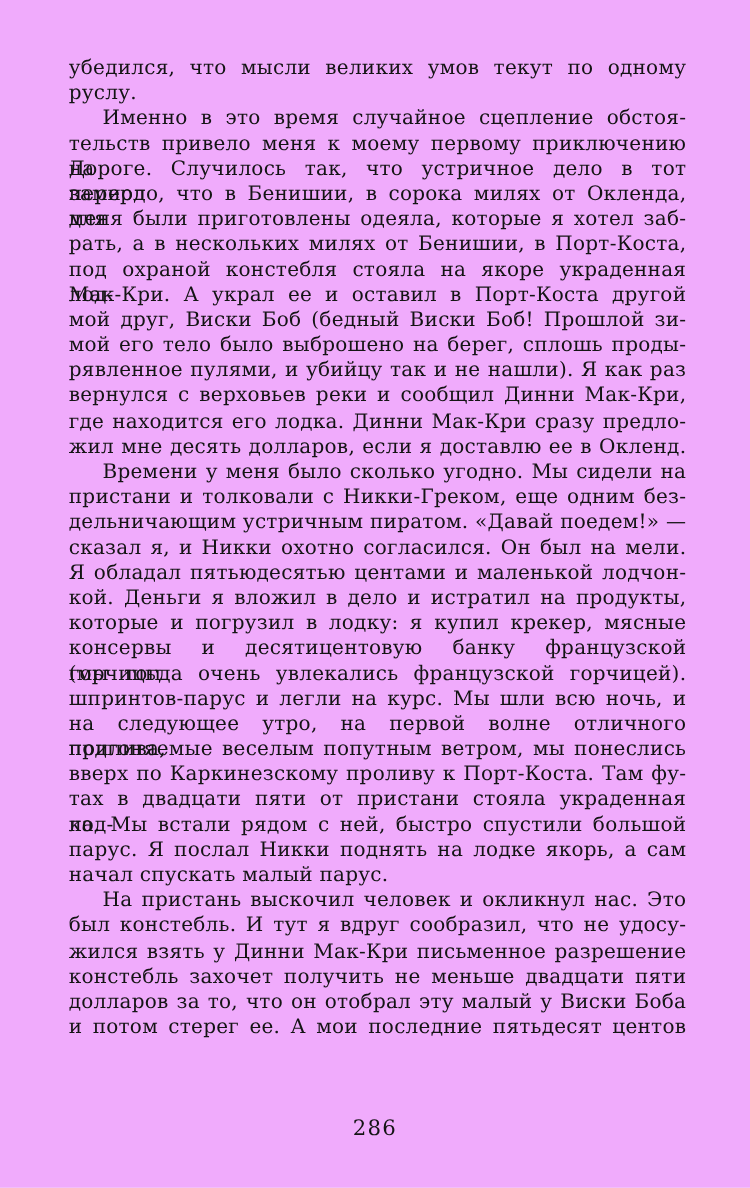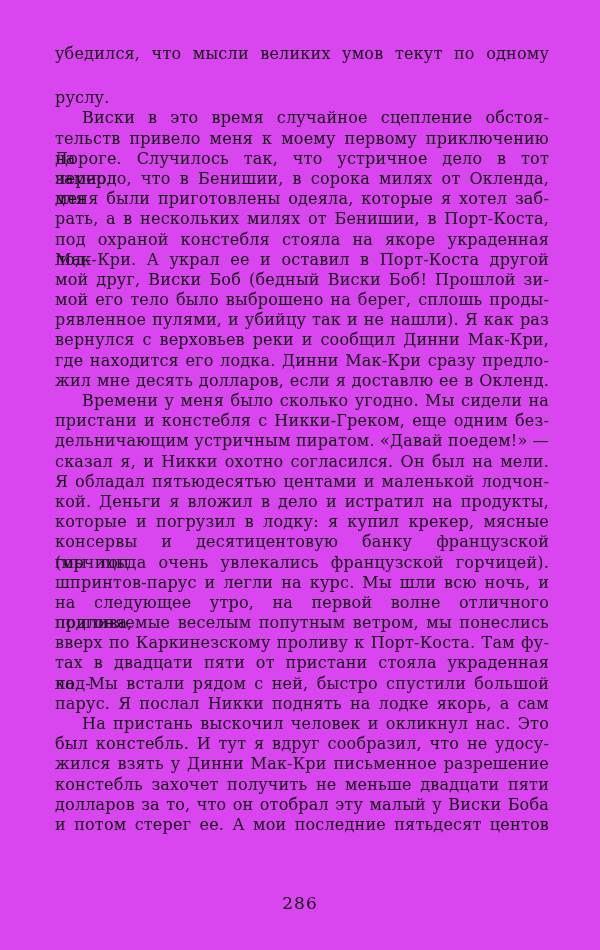--- a/index.html
+++ b/index.html
@@ -12,21 +12,21 @@
     background: #faf9f6;
     overflow: hidden;
     position: relative;
     font-family: "DejaVu Serif", "Liberation Serif", serif;
   }
   .scan-page {
     position: absolute;
     left: 0; top: 0;
     width: 600px;
     height: 950px;
-    background: #d946ef;
+    background: #f0abfc;
   }
   .text-block {
     position: absolute;
     left: 55px;
     top: 44px;
     width: 494px;
     color: #141414;
     font-size: 16px;
     letter-spacing: 0.2px;
   }
@@ -36,70 +36,70 @@
     text-align: justify;
     text-align-last: justify;
     white-space: normal;
     overflow: visible;
   }
   .line.indent {
     text-indent: 27px;
   }
   .line.flush {
     text-align-last: left;
-    margin-top: 24px;
   }
   .page-number {
     position: absolute;
     left: 0;
     top: 893px;
     width: 600px;
     text-align: center;
     color: #141414;
     font-size: 17px;
     letter-spacing: 1px;
   }
 </style>
 </head>
 <body>
 
 <div class="scan-page">
   <div class="text-block">
       <div class="line">убедился, что мысли великих умов текут по одному</div>
       <div class="line flush">руслу.</div>
-      <div class="line indent">Виски в это время случайное сцепление обстоя-</div>
+      <div class="line indent">Именно в это время случайное сцепление обстоя-</div>
       <div class="line">тельств привело меня к моему первому приключению на</div>
       <div class="line">Дороге. Случилось так, что устричное дело в тот период</div>
       <div class="line">замерло, что в Бенишии, в сорока милях от Окленда, для</div>
       <div class="line">меня были приготовлены одеяла, которые я хотел заб-</div>
       <div class="line">рать, а в нескольких милях от Бенишии, в Порт-Коста,</div>
       <div class="line">под охраной констебля стояла на якоре украденная лод-</div>
       <div class="line">Мак-Кри. А украл ее и оставил в Порт-Коста другой</div>
       <div class="line">мой друг, Виски Боб (бедный Виски Боб! Прошлой зи-</div>
       <div class="line">мой его тело было выброшено на берег, сплошь проды-</div>
       <div class="line">рявленное пулями, и убийцу так и не нашли). Я как раз</div>
       <div class="line">вернулся с верховьев реки и сообщил Динни Мак-Кри,</div>
       <div class="line">где находится его лодка. Динни Мак-Кри сразу предло-</div>
       <div class="line">жил мне десять долларов, если я доставлю ее в Окленд.</div>
       <div class="line indent">Времени у меня было сколько угодно. Мы сидели на</div>
-      <div class="line">пристани и констебля с Никки-Греком, еще одним без-</div>
+      <div class="line">пристани и толковали с Никки-Греком, еще одним без-</div>
       <div class="line">дельничающим устричным пиратом. «Давай поедем!» —</div>
       <div class="line">сказал я, и Никки охотно согласился. Он был на мели.</div>
       <div class="line">Я обладал пятьюдесятью центами и маленькой лодчон-</div>
       <div class="line">кой. Деньги я вложил в дело и истратил на продукты,</div>
       <div class="line">которые и погрузил в лодку: я купил крекер, мясные</div>
       <div class="line">консервы и десятицентовую банку французской горчицы</div>
       <div class="line">(мы тогда очень увлекались французской горчицей).</div>
       <div class="line">шпринтов-парус и легли на курс. Мы шли всю ночь, и</div>
       <div class="line">на следующее утро, на первой волне отличного прилива,</div>
       <div class="line">подгоняемые веселым попутным ветром, мы понеслись</div>
       <div class="line">вверх по Каркинезскому проливу к Порт-Коста. Там фу-</div>
       <div class="line">тах в двадцати пяти от пристани стояла украденная лод-</div>
       <div class="line">ка. Мы встали рядом с ней, быстро спустили большой</div>
       <div class="line">парус. Я послал Никки поднять на лодке якорь, а сам</div>
+      <div class="line flush">начал спускать малый парус.</div>
       <div class="line indent">На пристань выскочил человек и окликнул нас. Это</div>
       <div class="line">был констебль. И тут я вдруг сообразил, что не удосу-</div>
       <div class="line">жился взять у Динни Мак-Кри письменное разрешение</div>
       <div class="line">констебль захочет получить не меньше двадцати пяти</div>
       <div class="line">долларов за то, что он отобрал эту малый у Виски Боба</div>
       <div class="line">и потом стерег ее. А мои последние пятьдесят центов</div>
     </div>
   <div class="page-number">286</div>
 </div>
 

